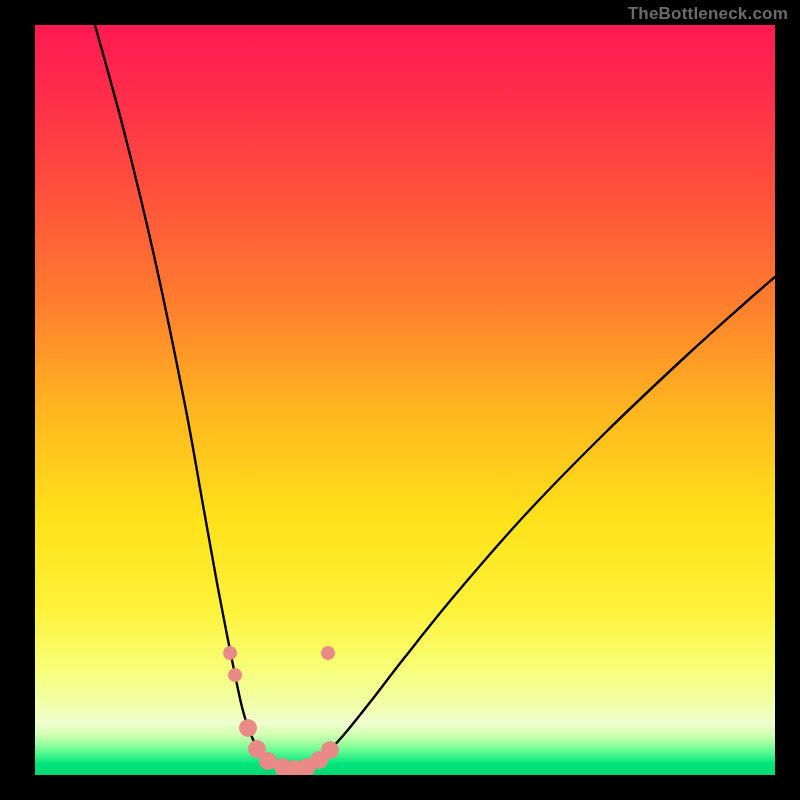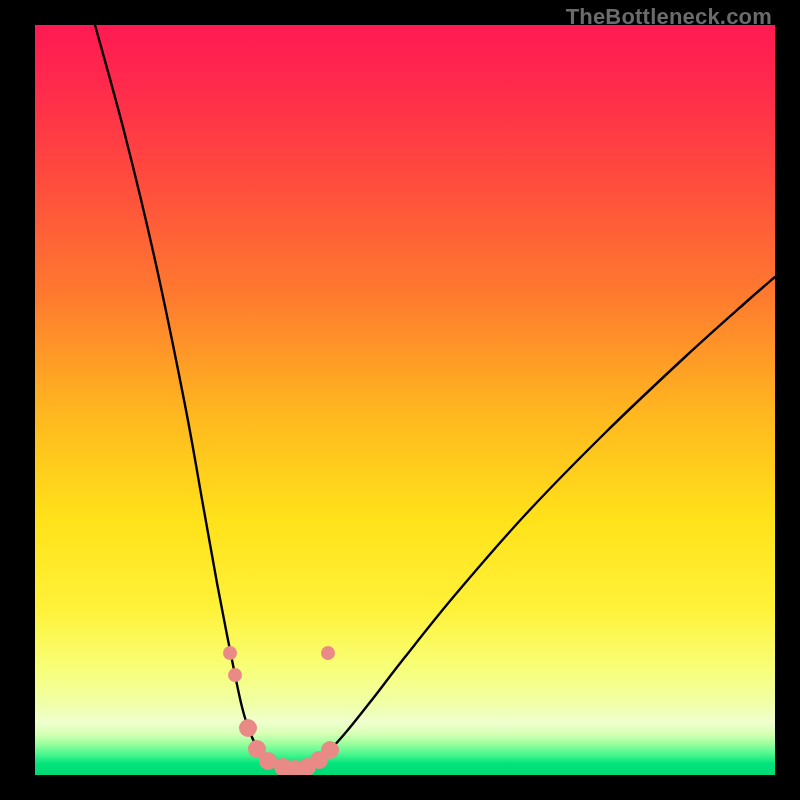--- a/index.html
+++ b/index.html
@@ -29,23 +29,23 @@
   .gradient-bg {
     position: absolute;
     left: 0;
     top: 0;
     width: 100%;
     height: 100%;
   }
   .watermark {
     position: absolute;
     top: 4px;
-    right: 28px;
+    right: 12px;
     font-family: Arial, Helvetica, sans-serif;
-    font-size: 22px;
+    font-size: 17px;
     font-weight: 600;
     color: #6b6b6b;
     letter-spacing: 0.2px;
   }
   svg.curves {
     position: absolute;
     left: 0;
     top: 0;
     width: 100%;
     height: 100%;

